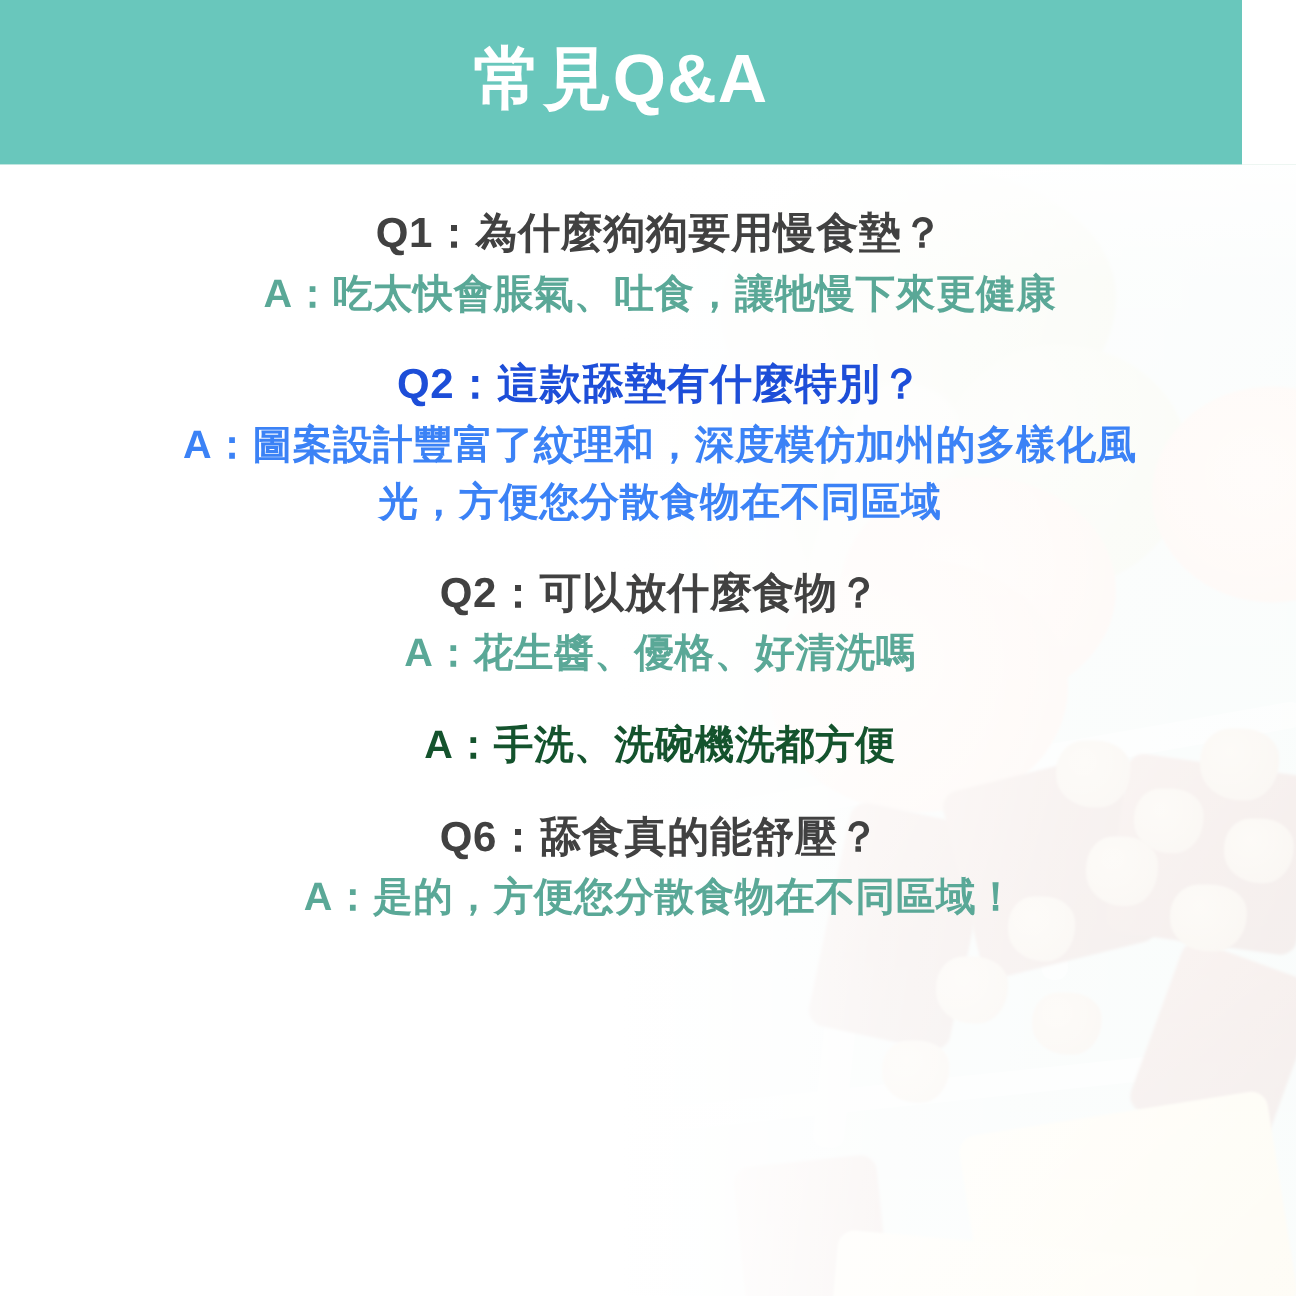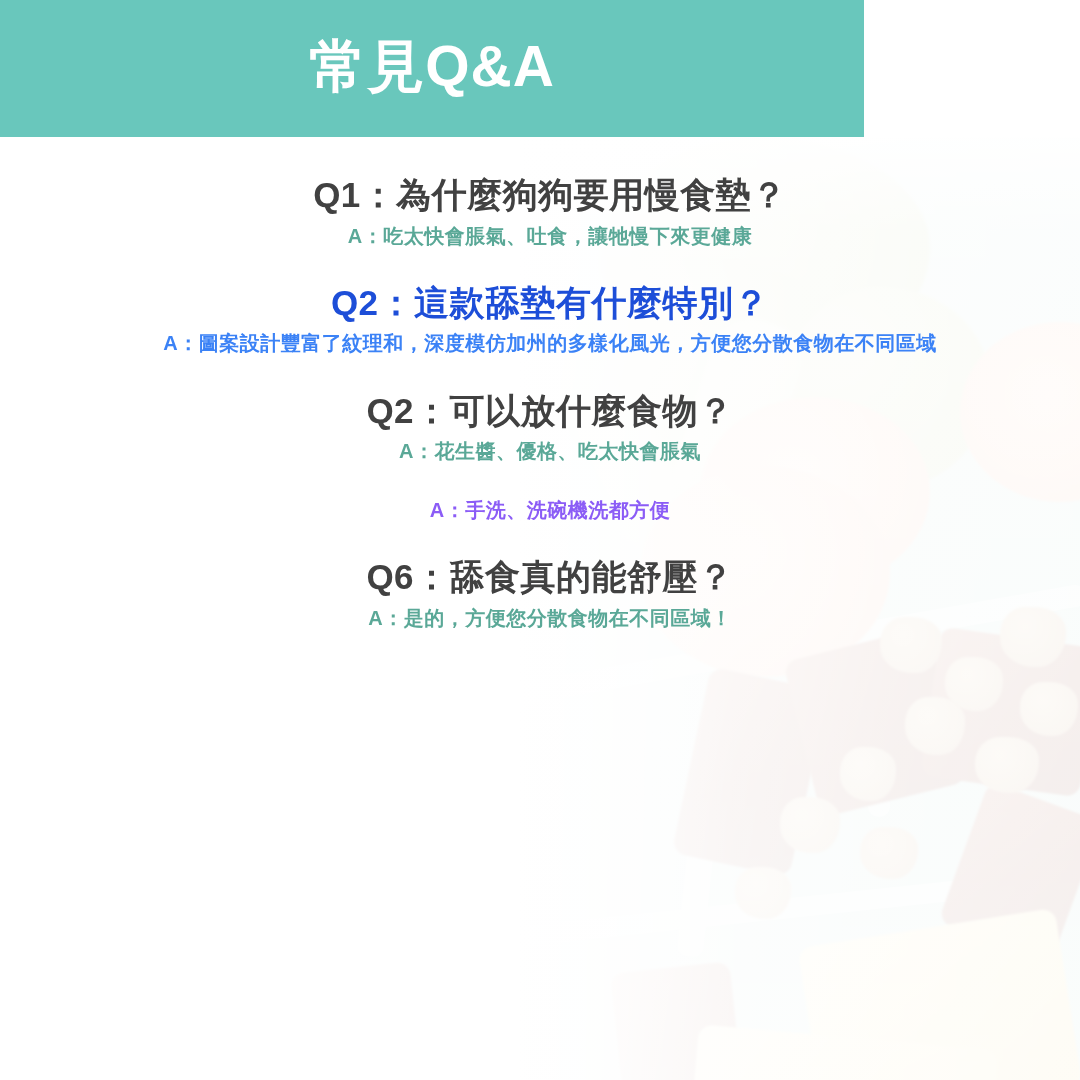--- a/index.html
+++ b/index.html
@@ -139,21 +139,21 @@
         rgba(255,255,255,0.70) 10%,
         rgba(255,255,255,0.66) 70%,
         rgba(255,255,255,0.72) 100%);
   }
 
   
   .header-band {
     position: absolute;
     left: 0;
     top: 0;
-    width: 864px;
+    width: 1035px;
     height: 137px;
     z-index: 5;
     display: flex;
     align-items: center;
     justify-content: center;
   }
   .header-title {
     color: #ffffff;
     font-size: 57px;
     font-weight: bold;
@@ -180,21 +180,21 @@
   .qa-question {
     color: #414141;
     font-size: 35px;
     font-weight: bold;
     line-height: 1.30;
     margin: 0 0 4px 0;
     letter-spacing: 0.5px;
   }
   .qa-answer {
     color: #5aa897;
-    font-size: 20px;
+    font-size: 33px;
     font-weight: bold;
     line-height: 1.42;
     margin: 0;
     letter-spacing: 0.5px;
   }
 </style>
 </head>
 <body style="background: rgb(255, 255, 255);">
 
 <div class="poster">
@@ -254,25 +254,25 @@
       <p class="qa-answer" style="color: rgb(90, 168, 151);">A：吃太快會脹氣、吐食，讓牠慢下來更健康</p>
     </div>
 
     <div class="qa-item">
       <p class="qa-question" style="color: #1d4ed8;">Q2：這款舔墊有什麼特別？</p>
       <p class="qa-answer" style="color: #3b82f6;">A：圖案設計豐富了紋理和，深度模仿加州的多樣化風光，方便您分散食物在不同區域</p>
     </div>
 
     <div class="qa-item">
       <p class="qa-question" style="color: rgb(65, 65, 65);">Q2：可以放什麼食物？</p>
-      <p class="qa-answer" style="color: rgb(90, 168, 151);">A：花生醬、優格、吃太快會脹氣</p>
-    </div>
-
-    <div class="qa-item">
-      <p class="qa-answer" style="color: #8b5cf6;">A：手洗、洗碗機洗都方便</p>
+      <p class="qa-answer" style="color: rgb(90, 168, 151);">A：花生醬、優格、好清洗嗎</p>
+    </div>
+
+    <div class="qa-item">
+      <p class="qa-answer" style="color: #14532d;">A：手洗、洗碗機洗都方便</p>
     </div>
 
 
     <div class="qa-item">
       <p class="qa-question" style="color: rgb(65, 65, 65);">Q6：舔食真的能舒壓？</p>
       <p class="qa-answer" style="color: rgb(90, 168, 151);">A：是的，方便您分散食物在不同區域！</p>
     </div>
 
   </div>
 </div>

